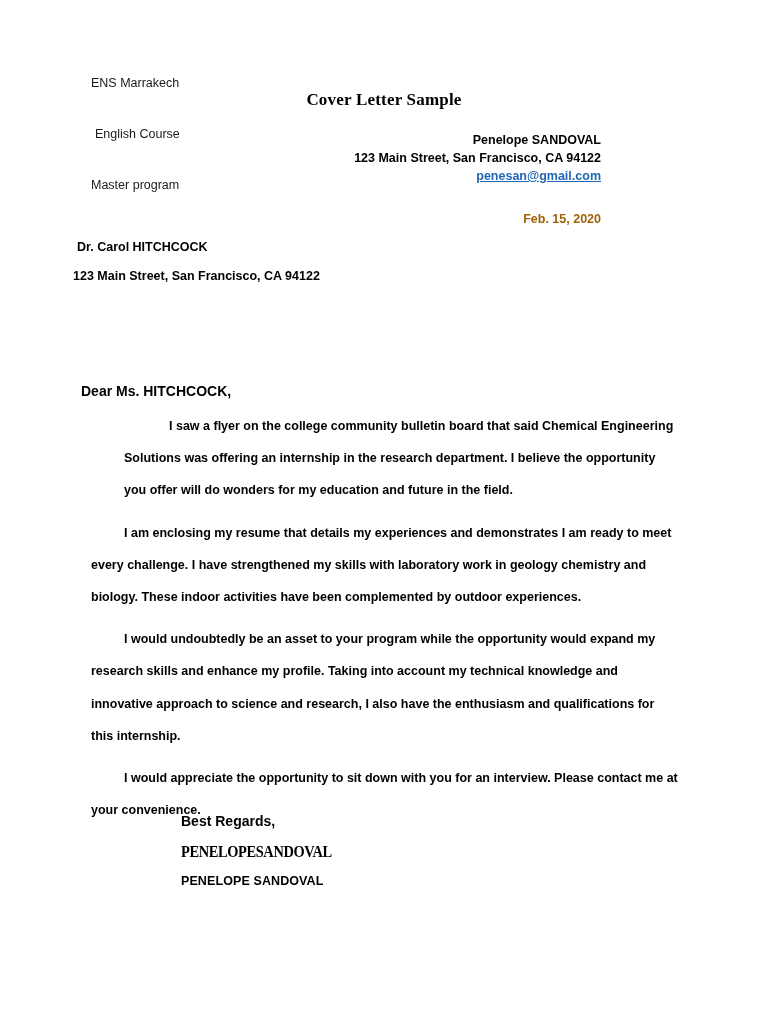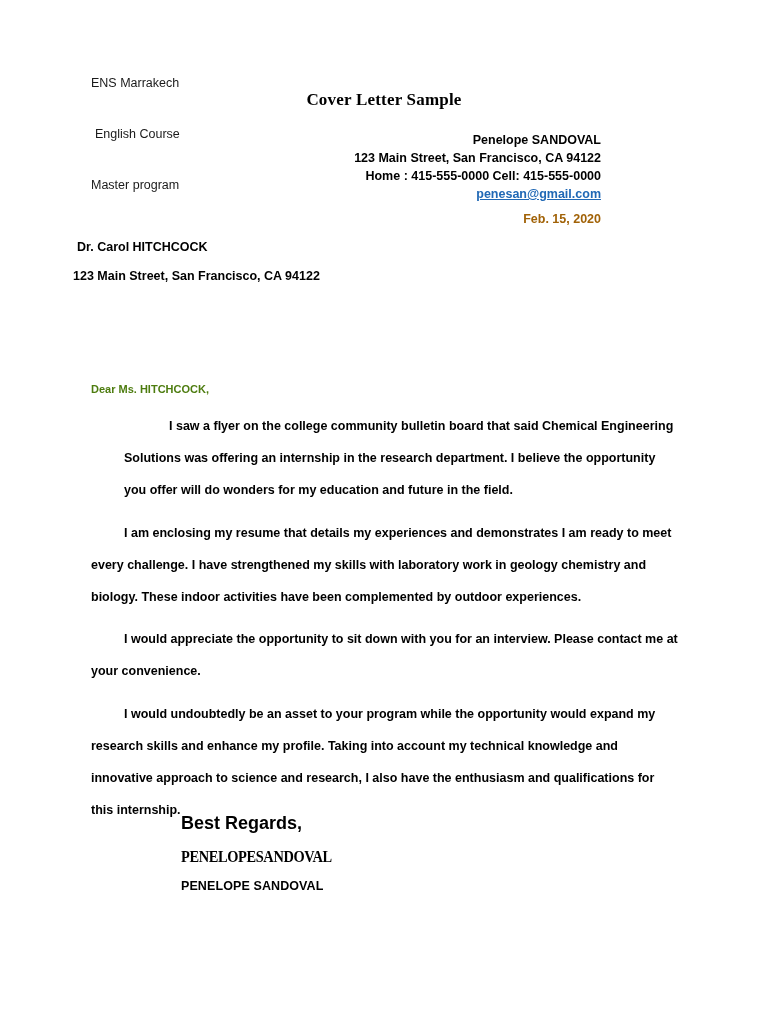--- a/index.html
+++ b/index.html
@@ -97,25 +97,25 @@
   .recipient-line {
     display: block;
     white-space: nowrap;
     margin-bottom: 14.5px;
   }
   .recipient-line.lead-indent { padding-left: 4px; }
 
   
   .salutation {
     position: absolute;
-    left: 91px;
+    left: 81px;
     top: 383px;
-    font-size: 11px;
-    font-weight: bold;
-    color: #4d7c0f;
+    font-size: 14px;
+    font-weight: bold;
+    color: #000000;
   }
 
   
   .body-block {
     position: absolute;
     left: 91px;
     top: 410px;
     width: 588px;
     font-size: 12.5px;
     font-weight: bold;
@@ -135,21 +135,21 @@
   
   .signature-block {
     position: absolute;
     left: 181px;
     top: 813px;
     font-size: 12.5px;
     color: #000000;
   }
   .sig-regards {
     font-weight: bold;
-    font-size: 18px;
+    font-size: 14px;
     margin-bottom: 14px;
     display: block;
   }
   .sig-script {
     display: block;
     font-family: "Liberation Serif", "DejaVu Serif", serif;
     font-weight: bold;
     font-size: 15.5px;
     letter-spacing: -0.4px;
     transform: scaleX(0.93) scaleY(1.06);
@@ -174,38 +174,37 @@
     <span class="inst-line">ENS Marrakech</span>
     <span class="inst-line indent-1">English Course</span>
     <span class="inst-line">Master program</span>
   </div>
 
   <div class="doc-title">Cover Letter Sample</div>
 
   <div class="sender-block">
     <span class="sender-line">Penelope SANDOVAL</span>
     <span class="sender-line">123 Main Street, San Francisco, CA 94122</span>
-    <span class="sender-line">Home : 415-555-0000 Cell: 415-555-0000</span>
     <span class="sender-line"><a class="email-link" href="#">penesan@gmail.com</a></span>
   </div>
 
   <div class="letter-date">Feb. 15, 2020</div>
 
   <div class="recipient-block">
     <span class="recipient-line lead-indent">Dr. Carol HITCHCOCK</span>
     <span class="recipient-line">123 Main Street, San Francisco, CA 94122</span>
   </div>
 
   <div class="salutation">Dear Ms. HITCHCOCK,</div>
 
   <div class="body-block">
     <p class="body-para first">I saw a flyer on the college community bulletin board that said Chemical Engineering Solutions was offering an internship in the research department. I believe the opportunity you offer will do wonders for my education and future in the field.</p>
     <p class="body-para">I am enclosing my resume that details my experiences and demonstrates I am ready to meet every challenge.  I have strengthened my skills with laboratory work in geology chemistry and biology. These indoor activities have been complemented by outdoor experiences.</p>
+    <p class="body-para">I would undoubtedly be an asset to your program while the opportunity would expand my research skills and enhance my profile. Taking into account my technical knowledge and innovative approach to science and research, I also have the enthusiasm and qualifications for this internship.</p>
     <p class="body-para">I would appreciate the opportunity to sit down with you for an interview. Please contact me at your convenience.</p>
-    <p class="body-para">I would undoubtedly be an asset to your program while the opportunity would expand my research skills and enhance my profile. Taking into account my technical knowledge and innovative approach to science and research, I also have the enthusiasm and qualifications for this internship.</p>
   </div>
 
   <div class="signature-block">
     <span class="sig-regards">Best Regards,</span>
     <span class="sig-script">PENELOPESANDOVAL</span>
     <span class="sig-printed">PENELOPE SANDOVAL</span>
   </div>
 
 </div>
 

